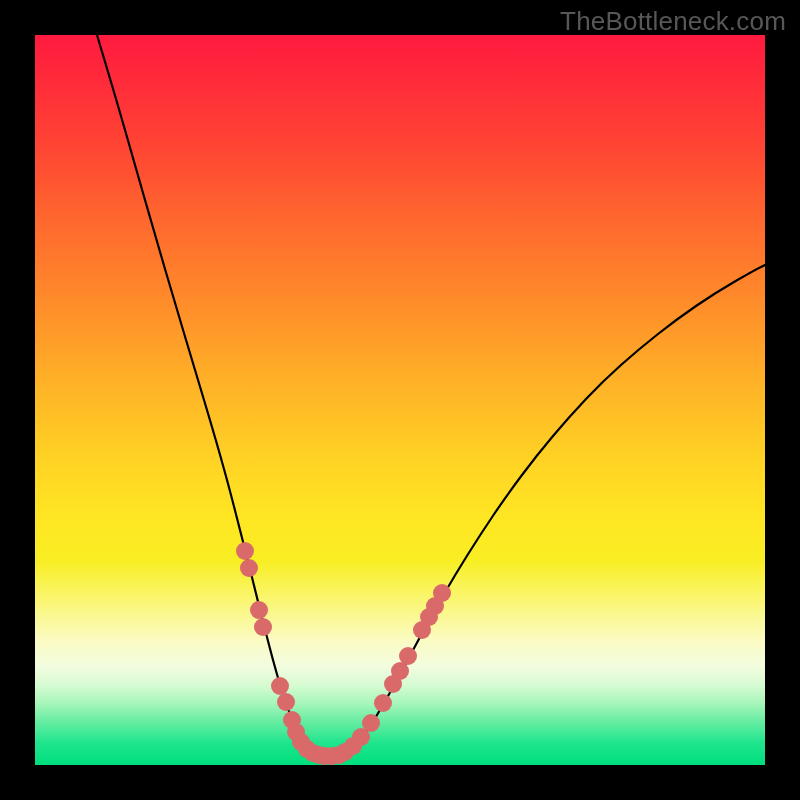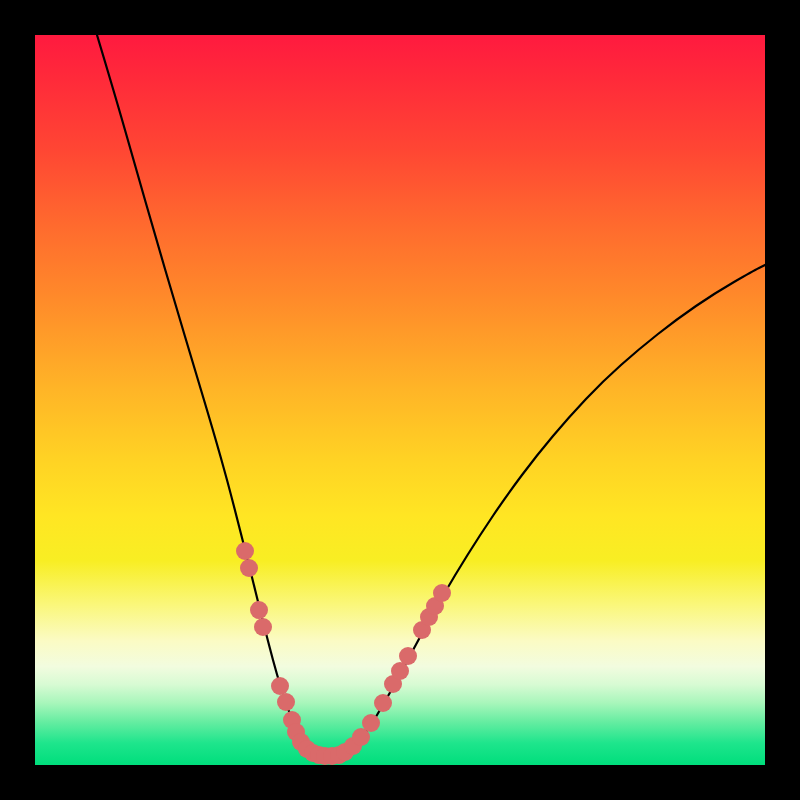--- a/index.html
+++ b/index.html
@@ -73,20 +73,21 @@
   }
   .bead {
     fill: #da6a6a;
     stroke: none;
   }
 </style>
 </head>
 <body>
 
 <div class="frame">
+  <div class="watermark">TheBottleneck.com</div>
 
   <div class="plot-area">
     <svg class="curve-layer" viewBox="0 0 730 730" preserveAspectRatio="none">
       <path class="curve" d="M 62 0 Q 80 60 90 95 Q 100 130 110 165 Q 120 200 130 234 Q 140 268 150 301.5 Q 160 335 169 365 Q 178 395 185.5 421.5 Q 193 448 199 471.5 Q 205 495 210.5 516.5 Q 216 538 220.5 556.5 Q 225 575 229.5 592.5 Q 234 610 238 625 Q 242 640 246 652.5 Q 250 665 253.5 675 Q 257 685 260 692.5 Q 263 700 265.5 705 Q 268 710 270 713 Q 272 716 275 718 T 278 720"></path>
       <path class="curve" d="M 278 720 Q 284 722 287 722.5 Q 290 723 293.5 723 Q 297 723 300.5 722.5 Q 304 722 307 721 T 310 720"></path>
       <path class="curve" d="M 310 720 Q 318 713 322 708.5 Q 326 704 331 697 Q 336 690 342 680 Q 348 670 355 657.5 Q 362 645 370 630 Q 378 615 388 596.5 Q 398 578 409 559 Q 420 540 432.5 520 Q 445 500 458.5 480 Q 472 460 487 440 Q 502 420 518 401 Q 534 382 551 364 Q 568 346 586 330 Q 604 314 623 299 Q 642 284 661 271 Q 680 258 699 247 Q 718 236 724 233 T 730 230"></path>
       <g id="bead-group">
           <circle cx="210" cy="516" r="9" class="bead"></circle>
           <circle cx="214" cy="533" r="9" class="bead"></circle>
           <circle cx="224" cy="575" r="9" class="bead"></circle>

